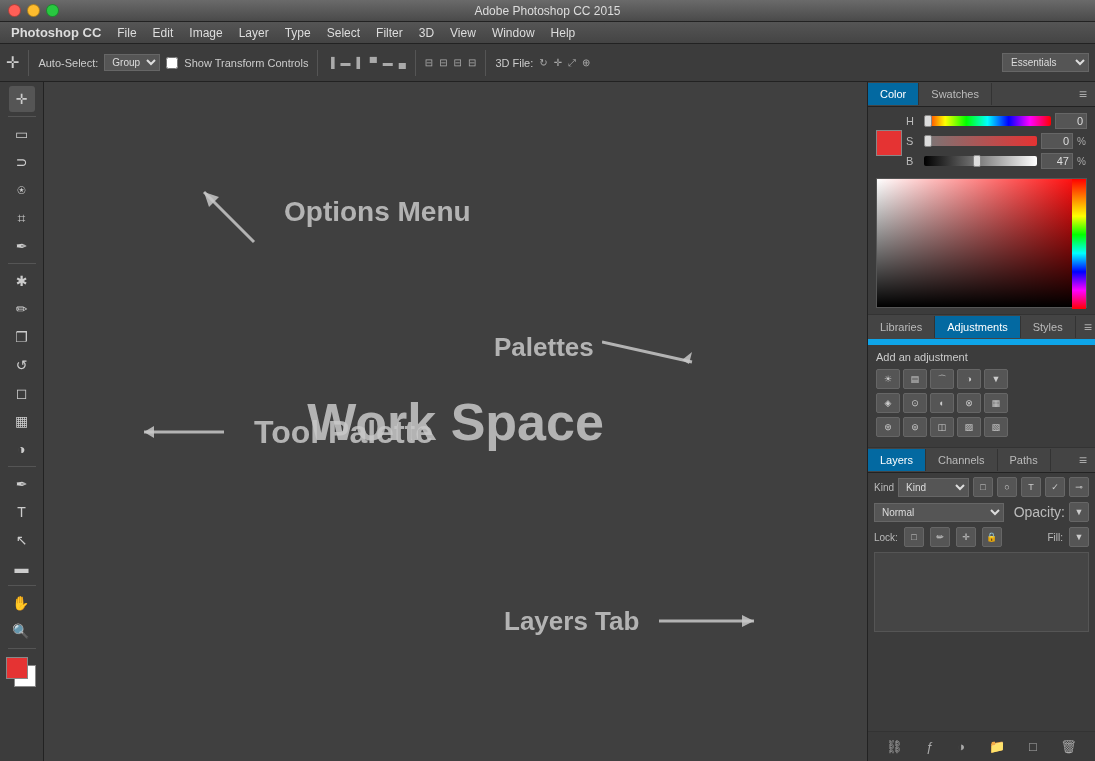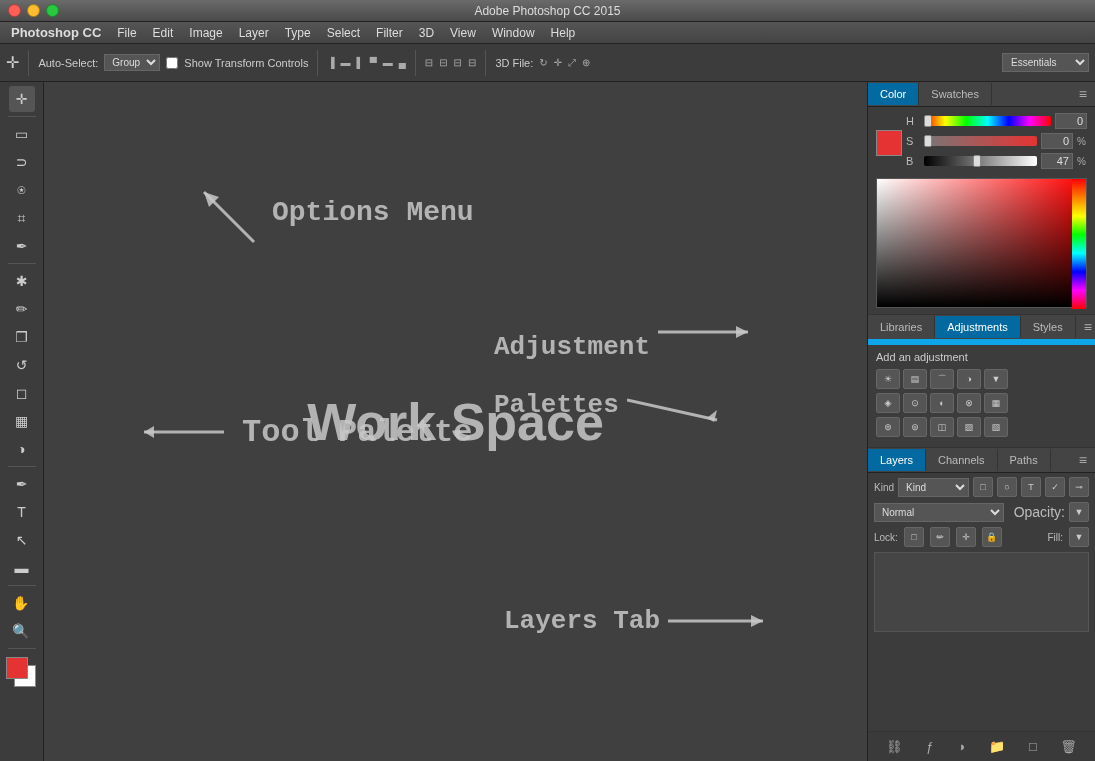--- a/index.html
+++ b/index.html
@@ -183,23 +183,22 @@
       top: 0;
       left: 0;
     }
     .annotation {
       position: absolute;
       color: rgba(200,200,200,0.85);
       font-size: 14px;
       font-weight: 500;
       display: flex;
       align-items: center;
-      gap: 8px;
+      gap: 20px;
       pointer-events: none;
-      font-family: Liberation Mono, monospace;
     }
     .workspace-text {
       position: absolute;
       color: rgba(200,200,200,0.85);
       font-size: 52px;
       font-weight: bold;
       text-align: right;
       pointer-events: none;
     }
 
@@ -553,27 +552,20 @@
     <div class="annotation annotation-tool-palette">
       <svg width="100" height="40">
         <line x1="90" y1="20" x2="10" y2="20" stroke="rgba(200,200,200,0.85)" stroke-width="3"></line>
         <polygon points="10,20 20,14 20,26" fill="rgba(200,200,200,0.85)"></polygon>
       </svg>
       <span style="font-size:32px;font-weight:600;">Tool Palette</span>
     </div>
 
     <div class="annotation annotation-adj-palettes" style="top:240px;left:450px;flex-direction:column;align-items:flex-start;">
       <div style="display:flex;align-items:center;">
-        <span style="font-size:26px;font-weight:600;margin-right:8px;">Adjustment</span>
-        <svg width="110" height="50">
-          <line x1="0" y1="10" x2="90" y2="10" stroke="rgba(200,200,200,0.85)" stroke-width="3"></line>
-          <polygon points="90,10 78,4 78,16" fill="rgba(200,200,200,0.85)"></polygon>
-        </svg>
-      </div>
-      <div style="display:flex;align-items:center;">
         <span style="font-size:26px;font-weight:600;margin-right:8px;">Palettes</span>
         <svg width="110" height="50">
           <line x1="0" y1="20" x2="90" y2="40" stroke="rgba(200,200,200,0.85)" stroke-width="3"></line>
           <polygon points="87,42 90,30 80,38" fill="rgba(200,200,200,0.85)"></polygon>
         </svg>
       </div>
     </div>
 
     <div class="workspace-text" style="top:50%;left:50%;transform:translate(-50%,-50%);">Work Space</div>
 

